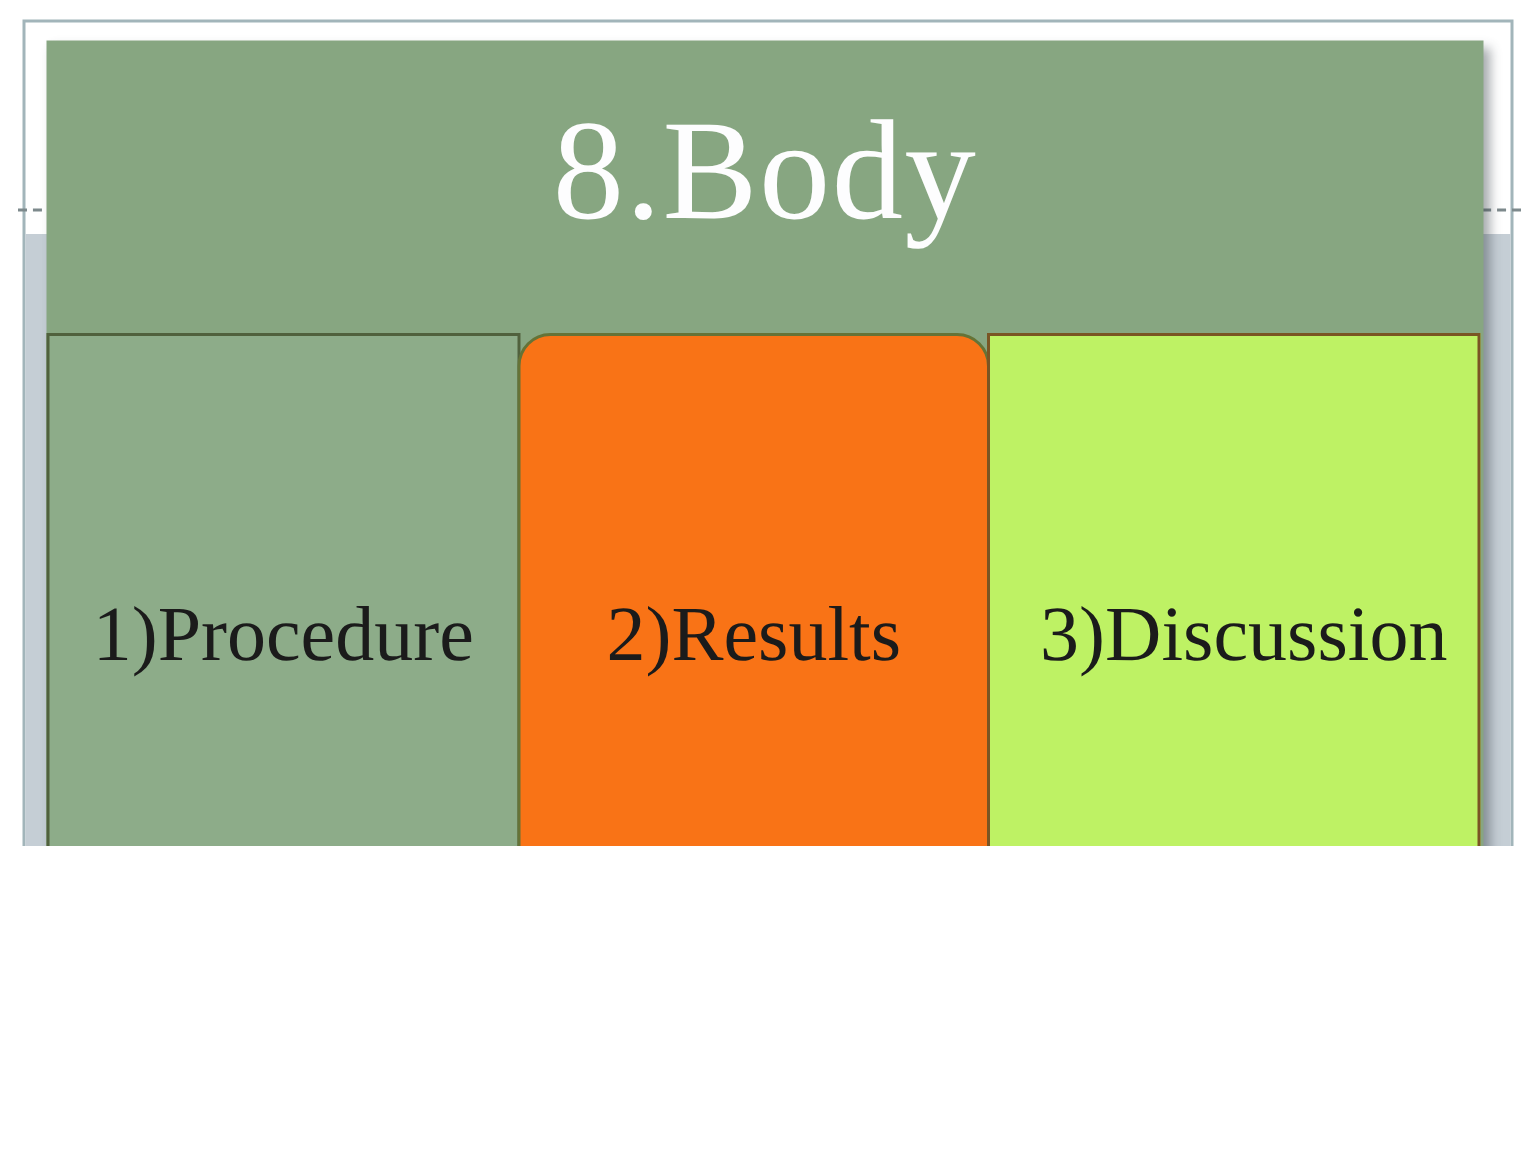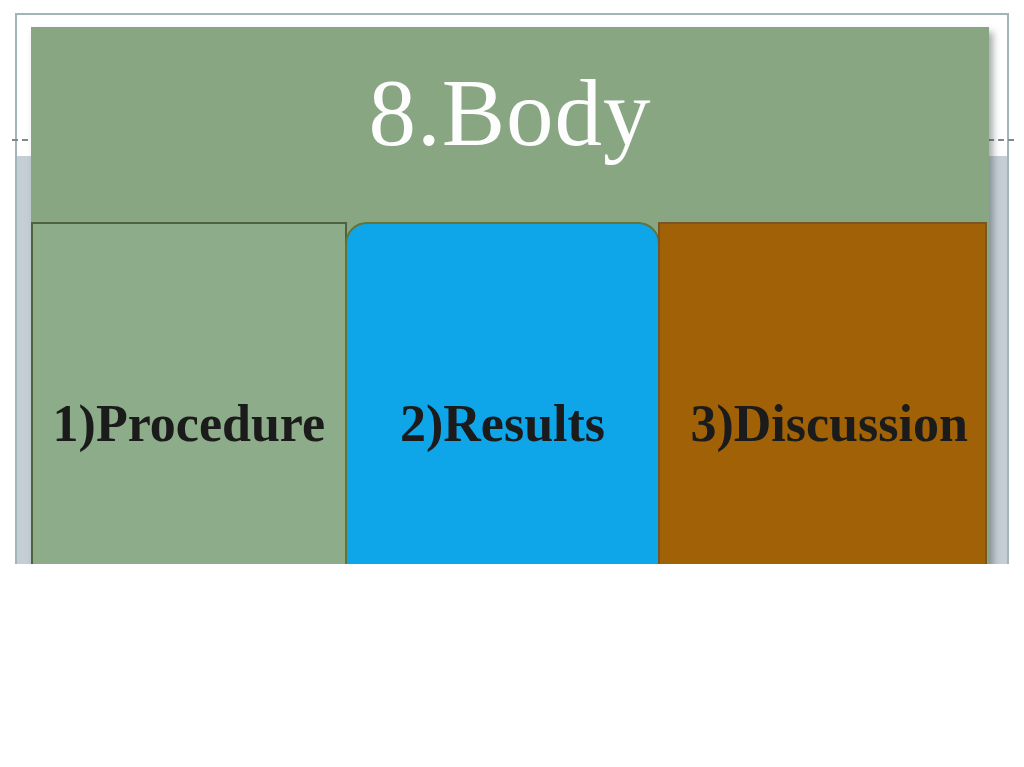--- a/index.html
+++ b/index.html
@@ -72,21 +72,20 @@
     line-height: 1.25;
     letter-spacing: 1px;
   }
   .columns-row {
     position: absolute;
     left: 31px;
     top: 222px;
     width: 956px;
     height: 415px;
     display: flex;
-    font-weight: bold;
   }
   .column {
     flex: 1 1 0;
     box-sizing: border-box;
     border: 2px solid transparent;
     display: flex;
     align-items: center;
     justify-content: center;
   }
   .column + .column {
@@ -117,23 +116,23 @@
   <div class="header-box" style="background-color: rgb(135, 166, 129);">
     <h1 class="slide-title" style="color: rgb(253, 253, 254);">8.Body</h1>
   </div>
 
   <div class="columns-row">
 
     <div class="column" style="background-color: rgb(141, 172, 137); border-color: rgb(80, 97, 61);">
       <span class="column-label" style="color: rgb(27, 27, 27);">1)Procedure</span>
     </div>
 
-    <div class="column" style="background-color: #0ea5e9; border-color: rgb(101, 115, 55); border-radius: 22px;">
+    <div class="column" style="background-color: #f97316; border-color: rgb(101, 115, 55); border-radius: 22px;">
       <span class="column-label" style="color: rgb(27, 27, 27);">2)Results</span>
     </div>
 
-    <div class="column" style="background-color: #a16207; border-color: rgb(122, 85, 36); padding-left: 13px;">
+    <div class="column" style="background-color: #bef264; border-color: rgb(122, 85, 36); padding-left: 13px;">
       <span class="column-label" style="color: rgb(27, 27, 27);">3)Discussion</span>
     </div>
 
   </div>
 
 </div>
 
 </body></html>

